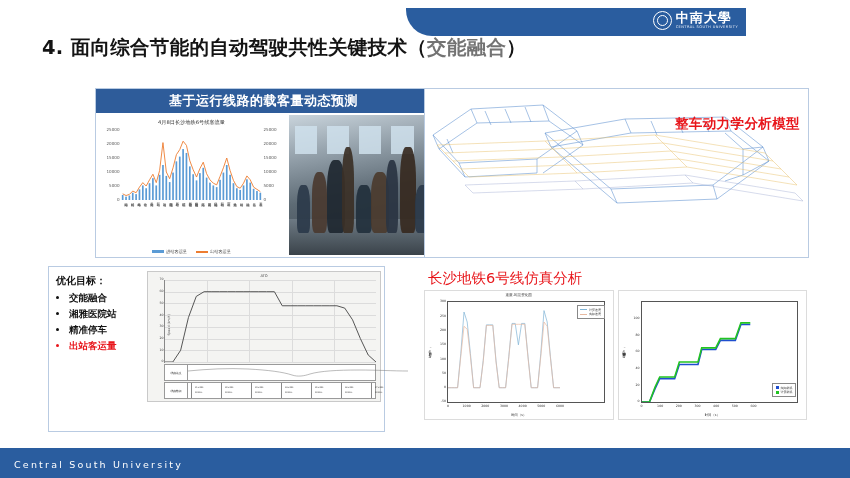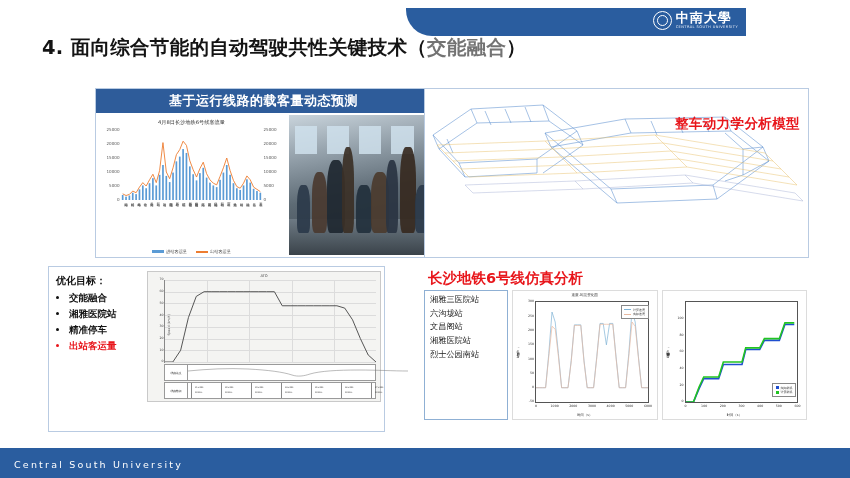--- a/index.html
+++ b/index.html
@@ -32,21 +32,21 @@
   .panel{position:absolute;background:#ffffff;border:1px solid #b9cbe2;}
   .panel-hd{background:#2e5c9a;color:#ffffff;font-weight:bold;text-align:center;
             letter-spacing:.5px;}
   .p1{left:64px;top:88px;width:335px;height:168px;margin-left:31px;}
   .p1 .panel-hd{height:24px;line-height:24px;font-size:13px;}
   .p2{left:424px;top:88px;width:383px;height:168px;}
   .p2 .panel-hd{height:24px;line-height:24px;font-size:13px;}
   .p3{left:48px;top:266px;width:335px;height:164px;}
   .p3 .panel-hd{height:24px;line-height:24px;font-size:12.5px;}
   .p4{left:424px;top:266px;width:383px;height:164px;border:none;background:transparent;}
-  .p4-title{color:#e8161b;font-weight:bold;font-size:14.5px;text-align:left;
+  .p4-title{color:#e8161b;font-weight:normal;font-size:14.5px;text-align:left;
             padding-left:4px;line-height:24px;}
 
   
   .p1-body{position:relative;width:100%;height:144px;background:#fff;}
   .chart1{position:absolute;left:3px;top:2px;width:185px;height:140px;}
   .c1-title{font-size:5.2px;color:#333;text-align:center;margin-top:4px;
             font-family:"DejaVu Sans",sans-serif;}
   .c1-plot{position:relative;margin:4px 22px 0 22px;height:70px;}
   .ylab{position:absolute;font-size:4.1px;color:#595959;line-height:1;}
   .ylabL{right:100%;margin-right:1.5px;text-align:right;white-space:nowrap;}
@@ -363,27 +363,20 @@
             <div class="ato-mini" style="left: 210px; top: 8px;">1200m</div>
           </div>
       </div>
     </div>
   </div>
 </div>
 
 <div class="panel p4">
   <div class="p4-title">长沙地铁6号线仿真分析</div>
   <div class="p4-body">
-    <div class="stations" id="stationList">
-        <div>湘雅三医院站</div>
-        <div>六沟垅站</div>
-        <div>文昌阁站</div>
-        <div>湘雅医院站</div>
-        <div>烈士公园南站</div>
-      </div>
 
     <div class="mchart">
       <div class="mc-t">速度-时距变化图</div>
       <div class="mc-plot" id="sdPlot">
           <span class="mc-y" style="top: 98.4px;">-50</span>
           <span class="mc-y" style="top: 84.1143px;">0</span>
           <span class="mc-y" style="top: 69.8286px;">50</span>
           <span class="mc-y" style="top: 55.5429px;">100</span>
           <span class="mc-y" style="top: 41.2571px;">150</span>
           <span class="mc-y" style="top: 26.9714px;">200</span>

